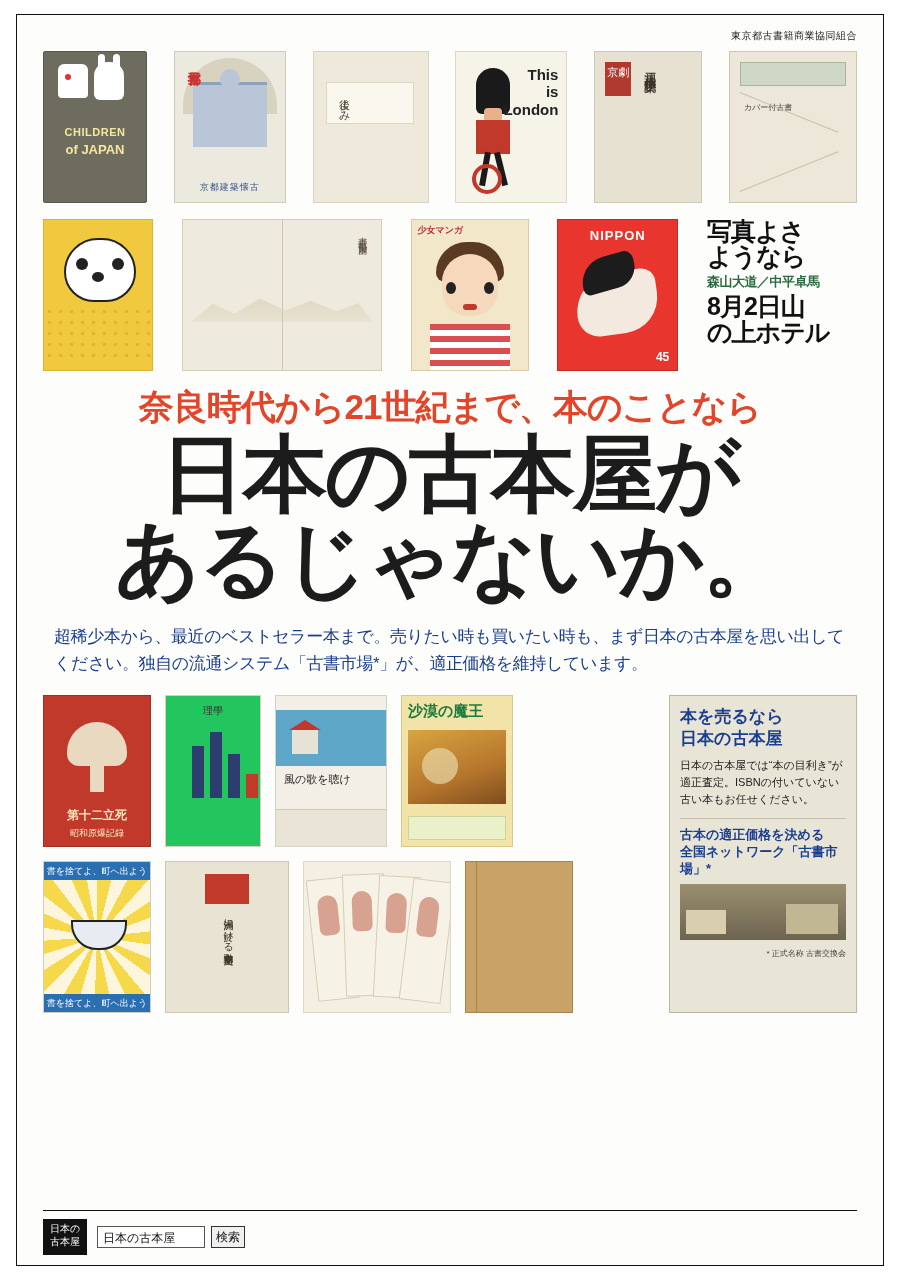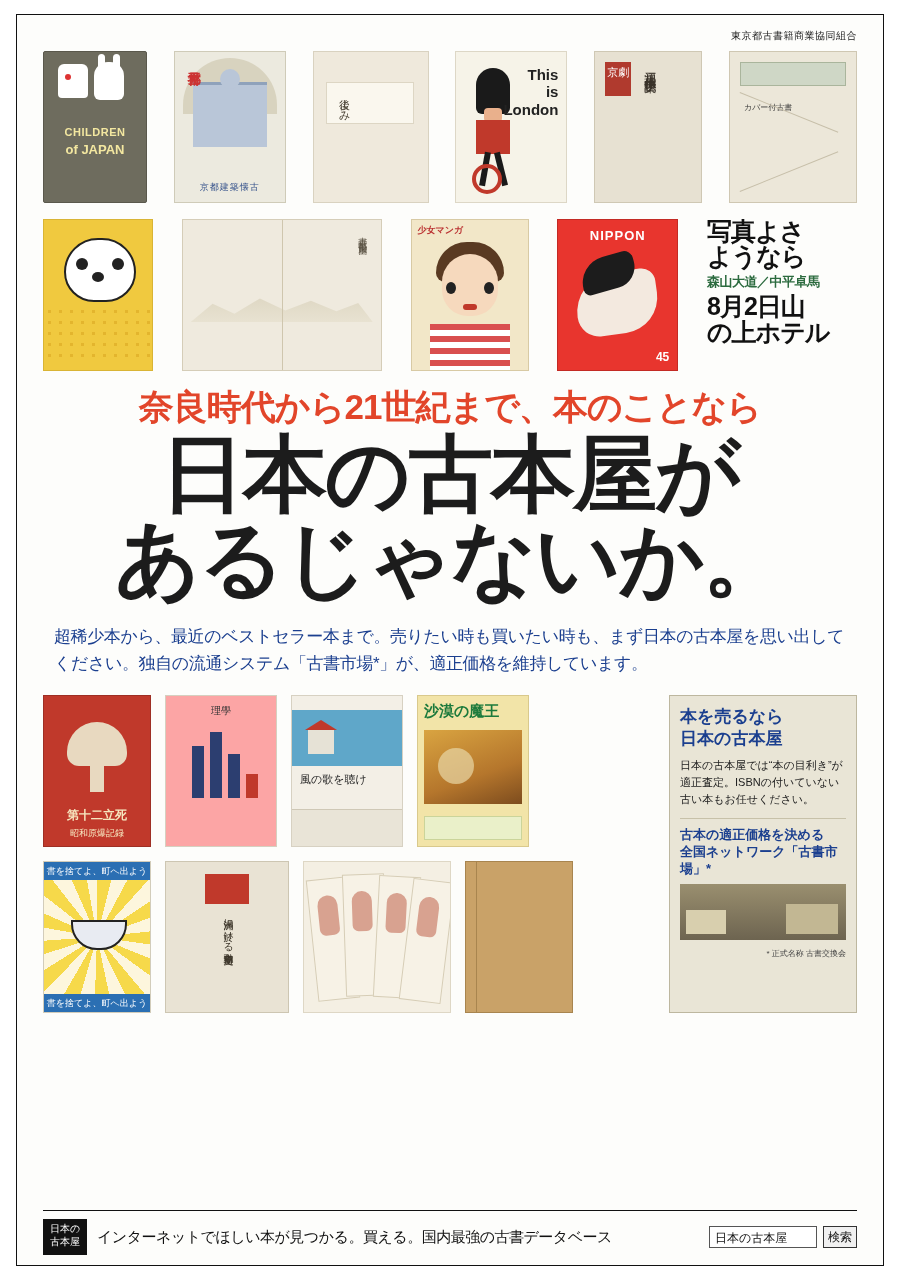--- a/index.html
+++ b/index.html
@@ -98,21 +98,21 @@
   .lower{display:flex;gap:16px;margin-top:18px;}
   .lgrid{flex:1;}
   .lrow{display:flex;gap:14px;}
   .lrow+.lrow{margin-top:14px;}
   .lb{position:relative;height:152px;overflow:hidden;box-sizing:border-box;}
   .d1{width:108px;background:#c0392b;border:1px solid #9e2f24;}
   .d1 .cloud{position:absolute;left:50%;margin-left:-30px;top:26px;width:60px;height:44px;background:#e8d9c0;border-radius:30px 30px 12px 12px;}
   .d1 .stem{position:absolute;left:50%;margin-left:-7px;top:66px;width:14px;height:30px;background:#e8d9c0;}
   .d1 .tt{position:absolute;left:0;right:0;bottom:22px;text-align:center;color:#f6e6bf;font-size:12px;font-weight:bold;}
   .d1 .bb{position:absolute;left:0;right:0;bottom:6px;text-align:center;color:#f6e6bf;font-size:9px;}
-  .d2{width:112px;background:#fca5a5;border:1px solid #d5d0c0;}
+  .d2{width:96px;background:#22c55e;border:1px solid #d5d0c0;}
   .d2 .bar{position:absolute;bottom:48px;width:12px;background:#2c3e70;}
   .d2 .cap{position:absolute;left:0;right:0;top:8px;text-align:center;font-size:10px;color:#333;}
   .d3{width:112px;background:#f2e4a8;border:1px solid #d9c98c;}
   .d3 .tt{position:absolute;left:6px;top:6px;color:#1c7a3c;font-size:15px;font-weight:bold;}
   .d3 .art{position:absolute;left:6px;top:34px;right:6px;height:74px;background:linear-gradient(160deg,#d9a441,#b5762c 60%,#7d4c1e);}
   .d3 .art:after{content:"";position:absolute;left:14px;top:18px;width:36px;height:36px;background:#e8d7a6;border-radius:50%;opacity:.7;}
   .d3 .bt{position:absolute;left:6px;bottom:6px;right:6px;height:22px;background:#eaf0c9;border:1px solid #cbd49a;}
   .d4{width:112px;background:#f3efe6;border:1px solid #d7d1c2;}
   .d4 .band{position:absolute;left:0;right:0;top:14px;height:56px;background:#5fa7c9;}
   .d4 .house{position:absolute;left:16px;top:34px;width:26px;height:24px;background:#e6e2d6;}
@@ -319,21 +319,20 @@
       <div class="photo"></div>
       <div class="note">* 正式名称 古書交換会</div>
     </div>
   </div>
 
   <div class="footer">
     <div class="flogo">
       <div>日本の</div>
       <div>古本屋</div>
     </div>
-    <div class="ftxt">インターネットでほしい本が見つかる。買える。国内最強の古書データベース</div>
     <div class="fsearch">
       <div class="inp">日本の古本屋</div>
       <div class="btn">検索</div>
     </div>
   </div>
 
  </div>
 </div>
 
 </body></html>

